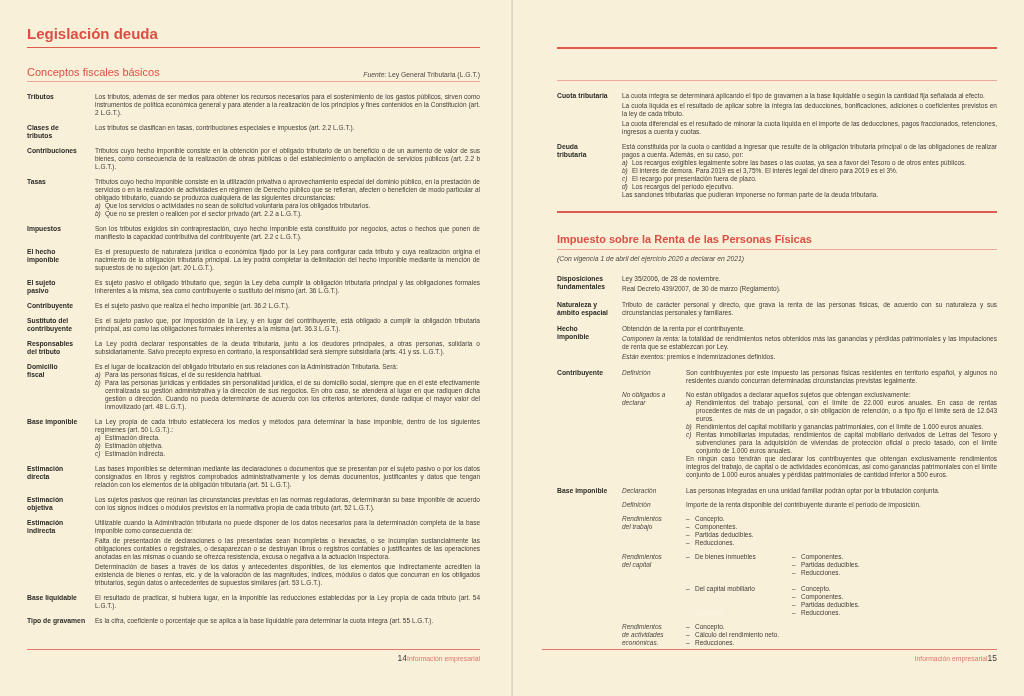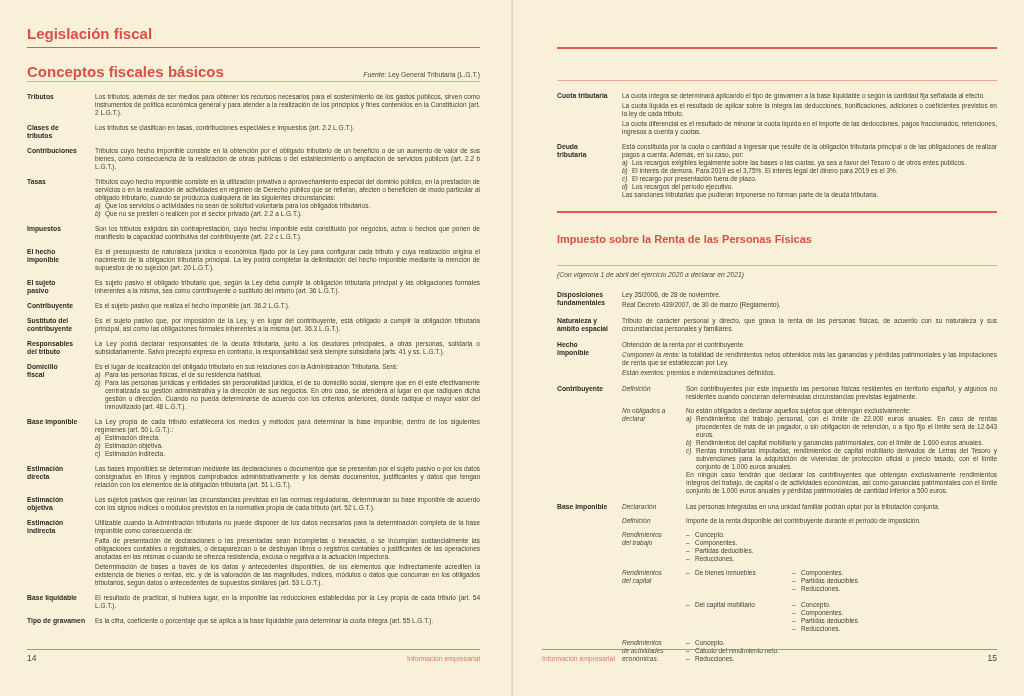--- a/index.html
+++ b/index.html
@@ -29,32 +29,32 @@
   .page-right{padding-left:45px;padding-right:27px;}
 
   .doc-title{
     font-size:15px;line-height:16px;font-weight:bold;color:var(--accent);
     padding-bottom:5px;border-bottom:1.5px solid var(--rule-strong);
   }
   .section-head{
     margin-top:18px;display:flex;justify-content:space-between;align-items:flex-end;
     border-bottom:1px solid var(--rule-thin);padding-bottom:3px;
   }
-  .section-head h2{font-size:15px;line-height:12px;font-weight:bold;color:var(--accent);}
+  .section-head h2{font-size:11px;line-height:12px;font-weight:normal;color:var(--accent);}
   .source{font-size:6.8px;color:#4a4840;}
   .source i{font-style:italic;}
 
   .rule{width:100%;}
   .toprule-a{margin-top:21px;height:2px;background:var(--rule-strong);}
   .toprule-b{margin-top:31px;height:1px;background:var(--rule-thin);}
   .section-end{margin-top:12px;height:2px;background:var(--rule-strong);}
 
   .irpf-head{
     margin-top:20px;font-size:11px;line-height:12px;font-weight:bold;color:var(--accent);
-    border-bottom:1px solid var(--rule-thin);padding-bottom:20px;
+    border-bottom:1px solid var(--rule-thin);padding-bottom:4px;
   }
   .subtitle{margin-top:5px;font-size:6.8px;font-style:italic;color:#4a4840;}
 
   .terms{display:flex;flex-direction:column;gap:7px;margin-top:11px;font-size:6.5px;line-height:8px;}
   .terms.irpf{gap:8px;margin-top:13px;}
   .trow{display:grid;}
   .terms-left .trow{grid-template-columns:68px 1fr;}
   .terms-right .trow{grid-template-columns:65px 1fr;}
   .tlabel{font-weight:bold;font-size:6.8px;line-height:8px;color:var(--ink-dark);
     white-space:pre-line;padding-right:8px;}
@@ -68,34 +68,34 @@
   .subrows{display:flex;flex-direction:column;gap:6px;}
   .subrow{display:grid;grid-template-columns:64px 1fr;}
   .sublabel{font-style:italic;color:#4a4840;white-space:pre-line;padding-right:8px;}
   .colrow{display:grid;grid-template-columns:106px 1fr;}
   .colrow+.colrow{margin-top:8px;}
   .colrow .cleft{display:flex;flex-direction:column;justify-content:space-between;padding-right:6px;}
   .ghost{color:var(--ghost);}
 
   .footer{
     position:absolute;bottom:33px;border-top:1px solid var(--rule-mid);
-    padding-top:3px;display:flex;justify-content:space-between;align-items:baseline;
+    padding-top:3px;display:flex;justify-content:flex-end;align-items:baseline;
   }
   .page-left .footer{left:27px;right:32px;}
   .page-right .footer{left:30px;right:27px;}
   .pnum{font-size:8.5px;color:var(--ink);}
   .imprint{font-size:6.8px;color:var(--rule-mid);}
 </style>
 </head>
 <body>
 
 <div class="spread">
 
   <div class="page page-left">
-    <h1 class="doc-title">Legislación fiscal</h1>
+    <h1 class="doc-title">Legislación deuda</h1>
     <div class="section-head">
       <h2>Conceptos fiscales básicos</h2>
       <p class="source"><i>Fuente:</i> <span>Ley General Tributaria (L.G.T.)</span></p>
     </div>
     <div class="terms terms-left" id="terms-left">
         <div class="trow">
           <div class="tlabel">Tributos</div>
           <div class="tdef">
             <p class="para">Los tributos, además de ser medios para obtener los recursos necesarios para el sostenimiento de los gastos públicos, sirven como instrumentos de política económica general y para atender a la realización de los principios y fines contenidos en la Constitución (art. 2 L.G.T.).</p>
           </div>

